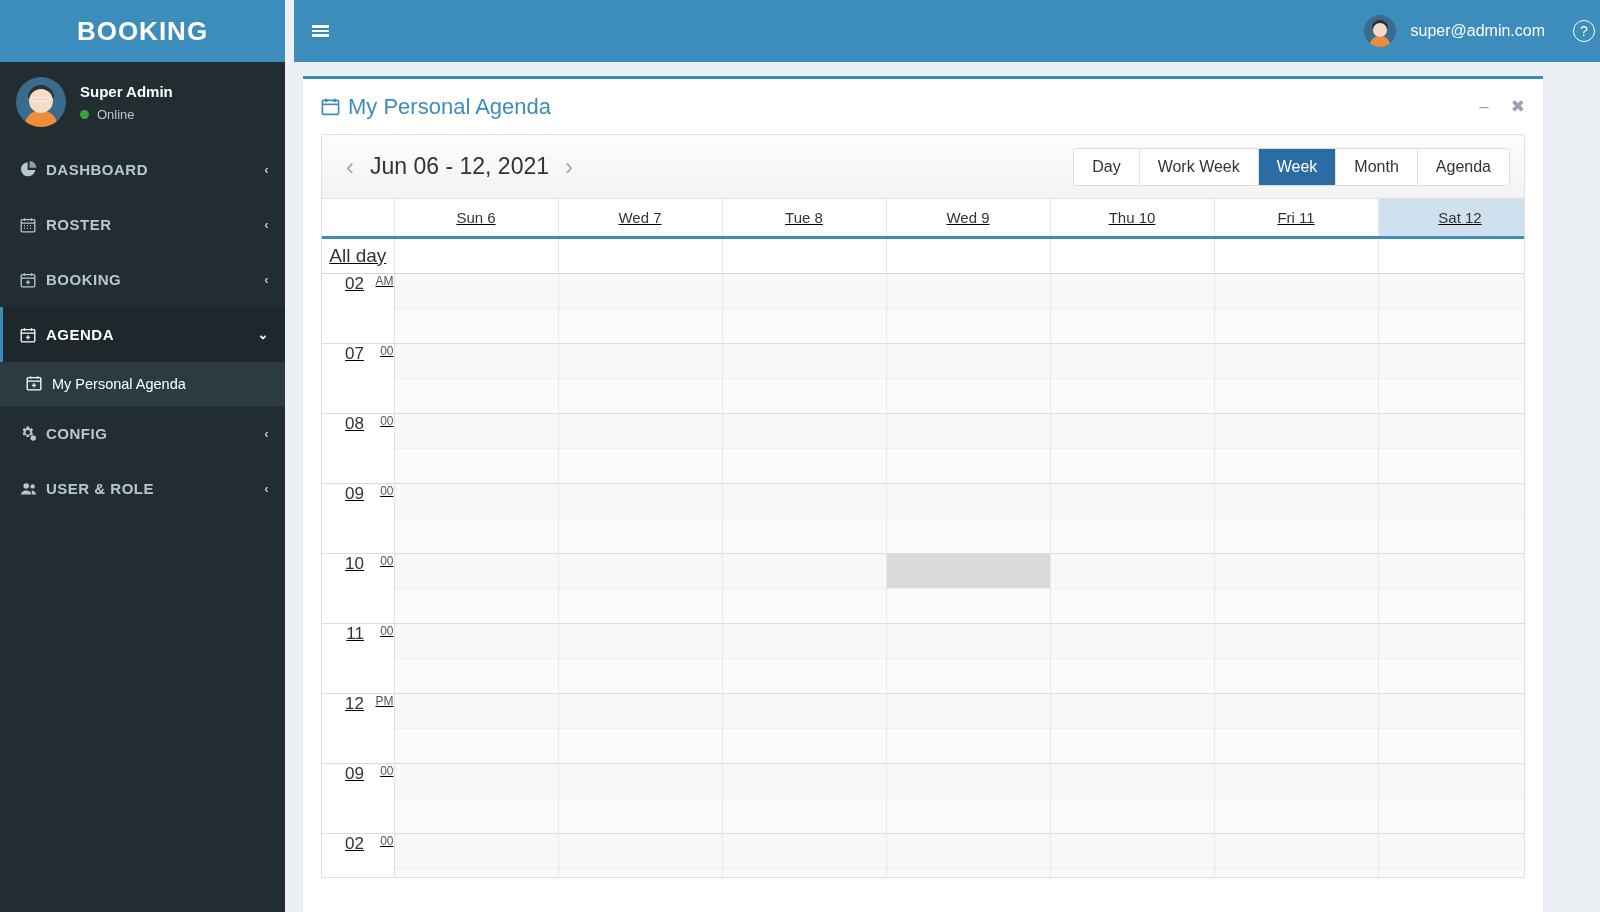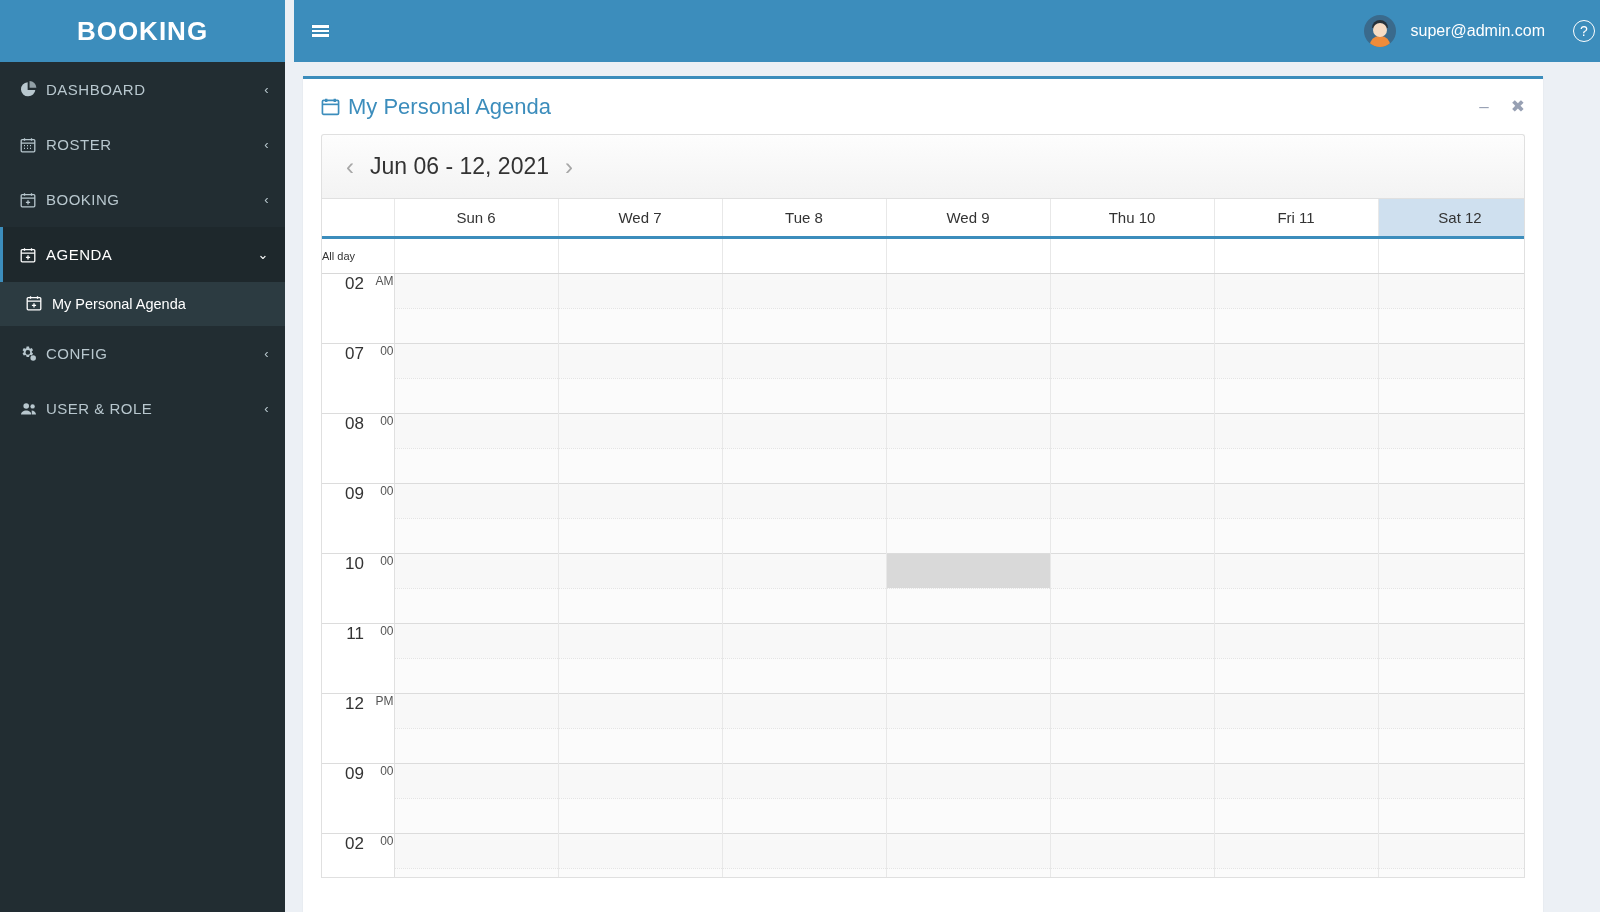--- a/index.html
+++ b/index.html
@@ -60,21 +60,21 @@
   }
   .dot-online {
     width: 9px; height: 9px; border-radius: 50%;
     background: #3c9e3c; margin-right: 8px; display: inline-block;
   }
 
   .nav-item {
     display: flex; align-items: center;
     height: 55px; padding: 0 16px 0 20px;
     color: #b8c7ce; font-size: 15px; letter-spacing: .5px;
-    cursor: pointer; position: relative;
+    cursor: pointer; position: relative; font-weight: bold;
   }
   .nav-item .nav-ico {
     width: 26px; flex: 0 0 26px; display: flex; align-items: center;
     color: #b8c7ce; font-size: 15px;
   }
   .nav-item .nav-label { flex: 1 1 auto; }
   .nav-item .nav-arrow { font-size: 13px; color: #b8c7ce; }
   .nav-item.active {
     background: #1e282c; color: #fff;
     border-left: 3px solid #3c8dbc; padding-left: 17px;
@@ -188,44 +188,45 @@
   }
   .view-btn:last-child { border-right: none; }
   .view-btn.selected { background: #2b6ca3; color: #fff; }
 
   #sched-body {
     border: 1px solid #e0e0e0;
     background: #fff; position: relative; overflow: hidden;
     height: 680px;
   }
 
-  table.sched { border-collapse: collapse; width: 100%; table-layout: fixed; }
+  table.sched { border-collapse: collapse; width: 100%; table-layout: fixed; text-decoration: underline; }
   table.sched th, table.sched td { padding: 0; }
 
   .col-hour { width: 42px; }
   .col-min  { width: 30px; }
   .col-day  { width: 164px; }
 
   thead.day-head th {
     height: 38px; font-weight: normal; font-size: 15px; color: #333;
     border-right: 1px solid #e8e8e8;
     border-bottom: 3px solid #3c8dbc;
     background: #fff;
   }
   thead.day-head th.today { background: #cfe0ef; }
   thead.day-head th.corner { border-right: 1px solid #e8e8e8; }
 
   tr.allday td {
     height: 36px; border-right: 1px solid #e8e8e8;
     border-bottom: 1px solid #d8d8d8; background: #fff;
   }
   td.allday-label {
-    font-size: 11px; color: #333; padding-left: 8px;
+    font-size: 19px; color: #333; padding-left: 8px;
     border-right: 1px solid #e8e8e8 !important;
     vertical-align: middle;
+    text-align: center;
   }
 
   tr.slot td { height: 35px; }
   td.hr-lbl {
     text-align: right; padding-right: 6px; font-size: 17px; color: #333;
     vertical-align: top; background: #fff;
     border-right: none;
   }
   td.mn-lbl {
     text-align: right; padding-right: 8px; font-size: 12px; color: #555;
@@ -247,20 +248,35 @@
 <body>
 
 <div id="app">
 
   <aside id="sidebar">
 
     <div id="brand">
       <span>BOOKING</span>
     </div>
 
+    <div id="user-panel">
+      <div class="avatar-big">
+        <div class="body"></div>
+          <div class="hair"></div>
+          <div class="face"></div>
+        <div class="glasses"></div>
+      </div>
+      <div id="user-info">
+        <div id="user-name">Super Admin</div>
+        <div id="user-status">
+          <span class="dot-online"></span>
+          <span>Online</span>
+        </div>
+      </div>
+    </div>
 
     <nav id="sidebar-nav">
 
       <div class="nav-item">
         <span class="nav-ico">
           <svg width="17" height="17" viewBox="0 0 16 16" fill="currentColor">
             <path d="M7.2 1.2A6.6 6.6 0 0 0 7.8 14.4a6.6 6.6 0 0 0 6.6-6h-7.2z"></path>
             <path d="M9 0v6.4h6.4A6.5 6.5 0 0 0 9 0z" opacity=".75"></path>
           </svg>
         </span>
@@ -378,20 +394,27 @@
         </div>
       </div>
 
       <div id="sched">
 
         <div id="sched-toolbar">
           <div id="nav-group">
             <span class="nav-arrow-btn">‹</span>
             <span id="date-range">Jun 06 - 12, 2021</span>
             <span class="nav-arrow-btn">›</span>
+          </div>
+          <div id="view-group">
+            <div class="view-btn">Day</div>
+            <div class="view-btn">Work Week</div>
+            <div class="view-btn selected">Week</div>
+            <div class="view-btn">Month</div>
+            <div class="view-btn">Agenda</div>
           </div>
         </div>
 
         <div id="sched-body">
           <table class="sched">
             <colgroup>
               <col class="col-hour">
                 <col class="col-min">
               <col class="col-day">
                 <col class="col-day">

